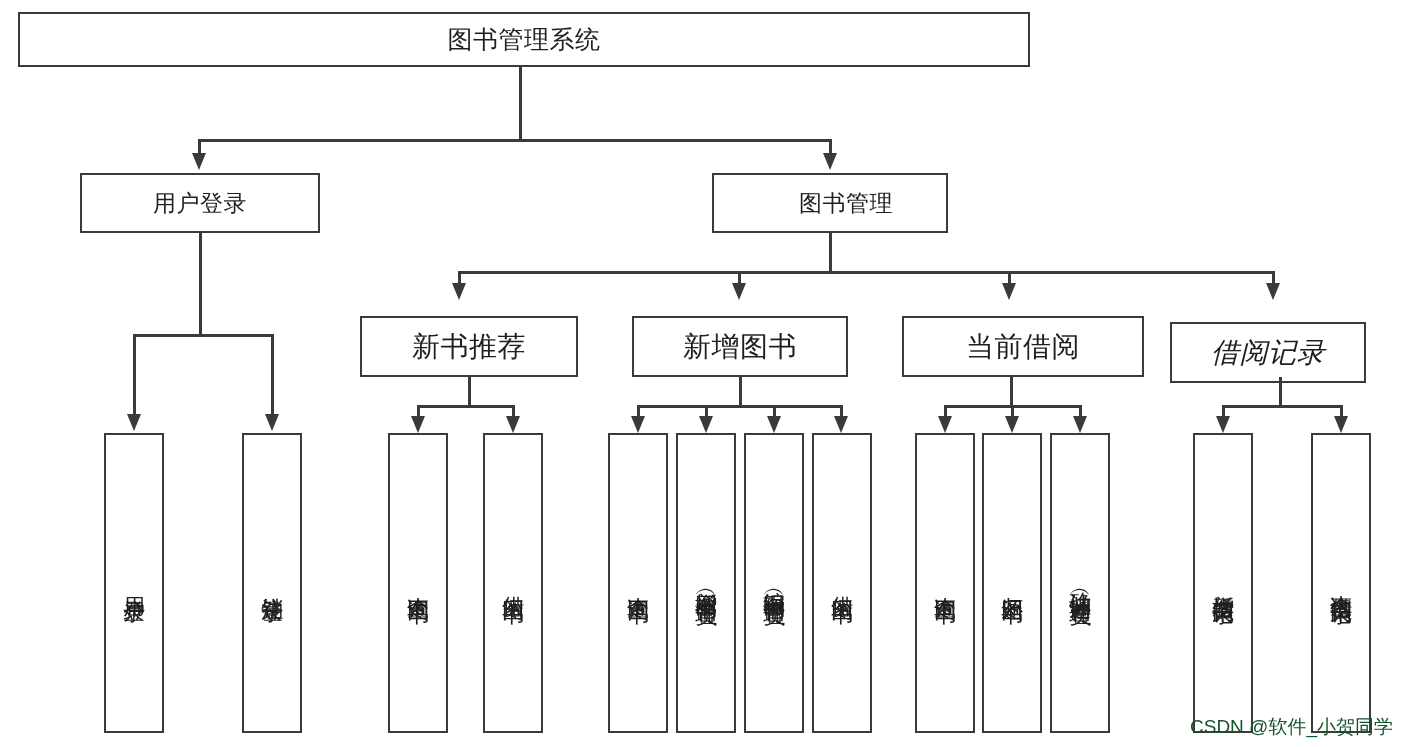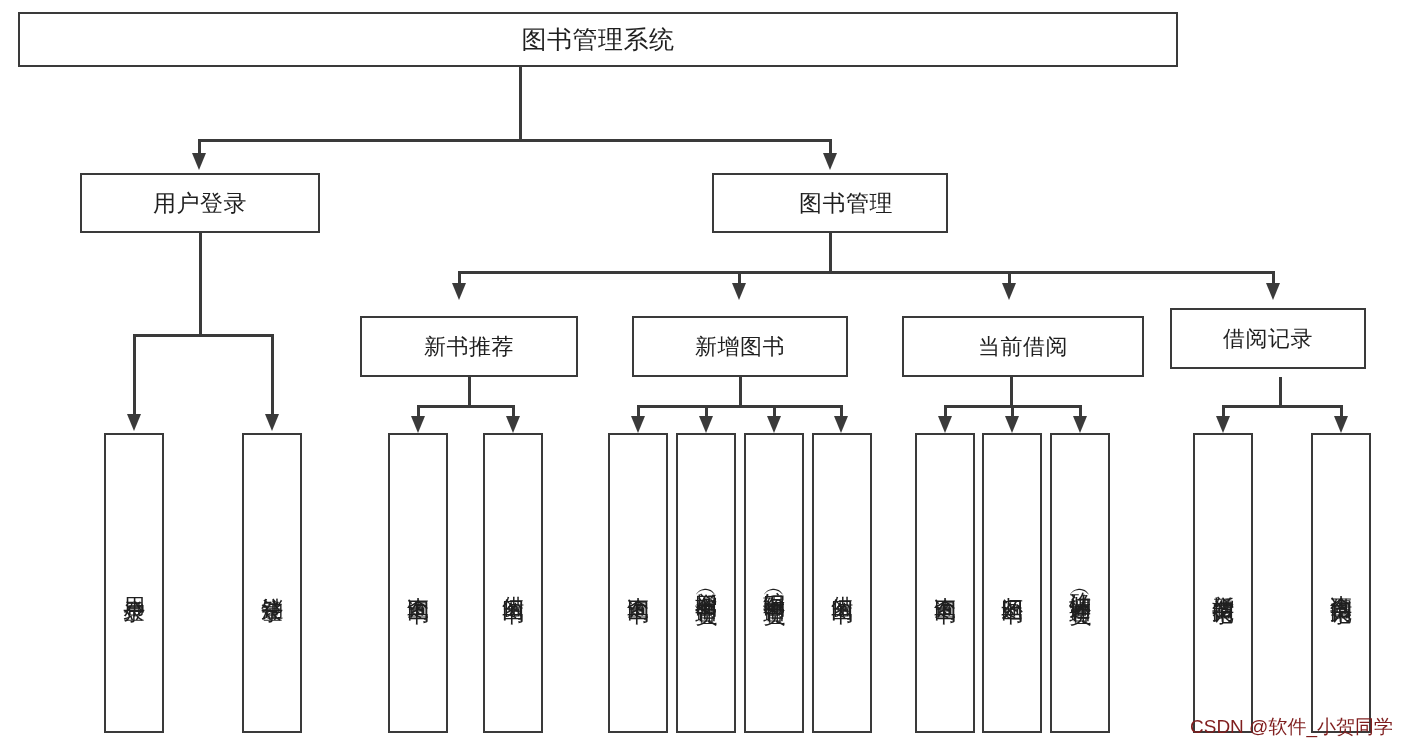--- a/index.html
+++ b/index.html
@@ -30,21 +30,21 @@
     color: #1f1f1f;
     letter-spacing: 0.5px;
   }
   .node.root {
     font-size: 25px;
   }
   .node.level2 {
     font-size: 23px;
   }
   .node.level3 {
-    font-size: 22px;
+    font-size: 28px;
   }
   .node.leaf {
     font-size: 22px;
     padding: 4px 0;
   }
   .leaf .vtext {
     writing-mode: vertical-rl;
     text-orientation: upright;
     -webkit-writing-mode: vertical-rl;
     line-height: 1.02;
@@ -63,32 +63,32 @@
     position: absolute;
     width: 0;
     height: 0;
     border-left: 7.5px solid transparent;
     border-right: 7.5px solid transparent;
     border-top: 17px solid #3a3a3a;
   }
   
   .watermark {
     position: absolute;
-    color: #7f1d1d;
+    color: #14532d;
     font-size: 19px;
     white-space: nowrap;
     pointer-events: none;
   }
 </style>
 </head>
 <body>
 
 <div id="canvas">
 
-  <div class="node root" style="left:18px; top:12px; width:1160px; height:55px;">
+  <div class="node root" style="left:18px; top:12px; width:1012px; height:55px;">
     <span>图书管理系统</span>
   </div>
 
   <div class="vline" style="left:519px; top:67px; width:2.5px; height:74px;"></div>
 
   <div class="hline" style="left:198px; top:139px; width:633px;"></div>
 
   <div class="vline" style="left:198px; top:139px; height:18px;"></div>
   <div class="arrow" style="left:192px; top:153px;"></div>
   <div class="vline" style="left:829px; top:139px; height:18px;"></div>
@@ -121,21 +121,21 @@
 
   <div class="node level3" style="left:360px; top:316px; width:218px; height:61px;">
     <span>新书推荐</span>
   </div>
   <div class="node level3" style="left:632px; top:316px; width:216px; height:61px;">
     <span>新增图书</span>
   </div>
   <div class="node level3" style="left:902px; top:316px; width:242px; height:61px;">
     <span>当前借阅</span>
   </div>
-  <div class="node level3" style="left:1170px; top:308px; width:196px; height:61px;">
+  <div class="node level3" style="left:1170px; top:322px; width:196px; height:61px;font-style:italic;">
     <span>借阅记录</span>
   </div>
 
   <div class="vline" style="left:468px; top:377px; height:30px;"></div>
   <div class="hline" style="left:417px; top:405px; width:97px;"></div>
   <div class="vline" style="left:417px; top:405px; height:14px;"></div>
   <div class="arrow" style="left:411px; top:416px;"></div>
   <div class="vline" style="left:512px; top:405px; height:14px;"></div>
   <div class="arrow" style="left:506px; top:416px;"></div>
 

